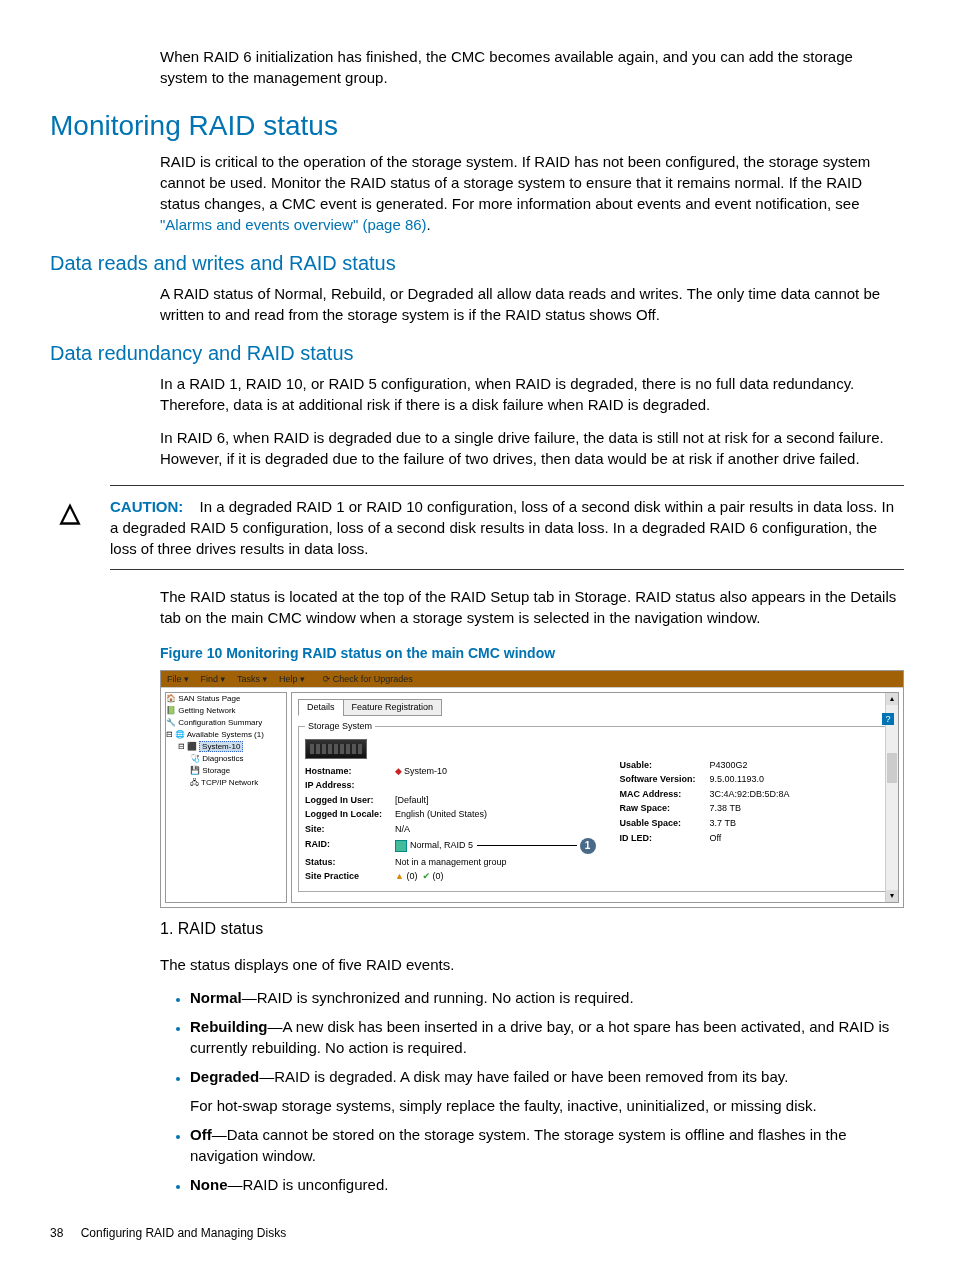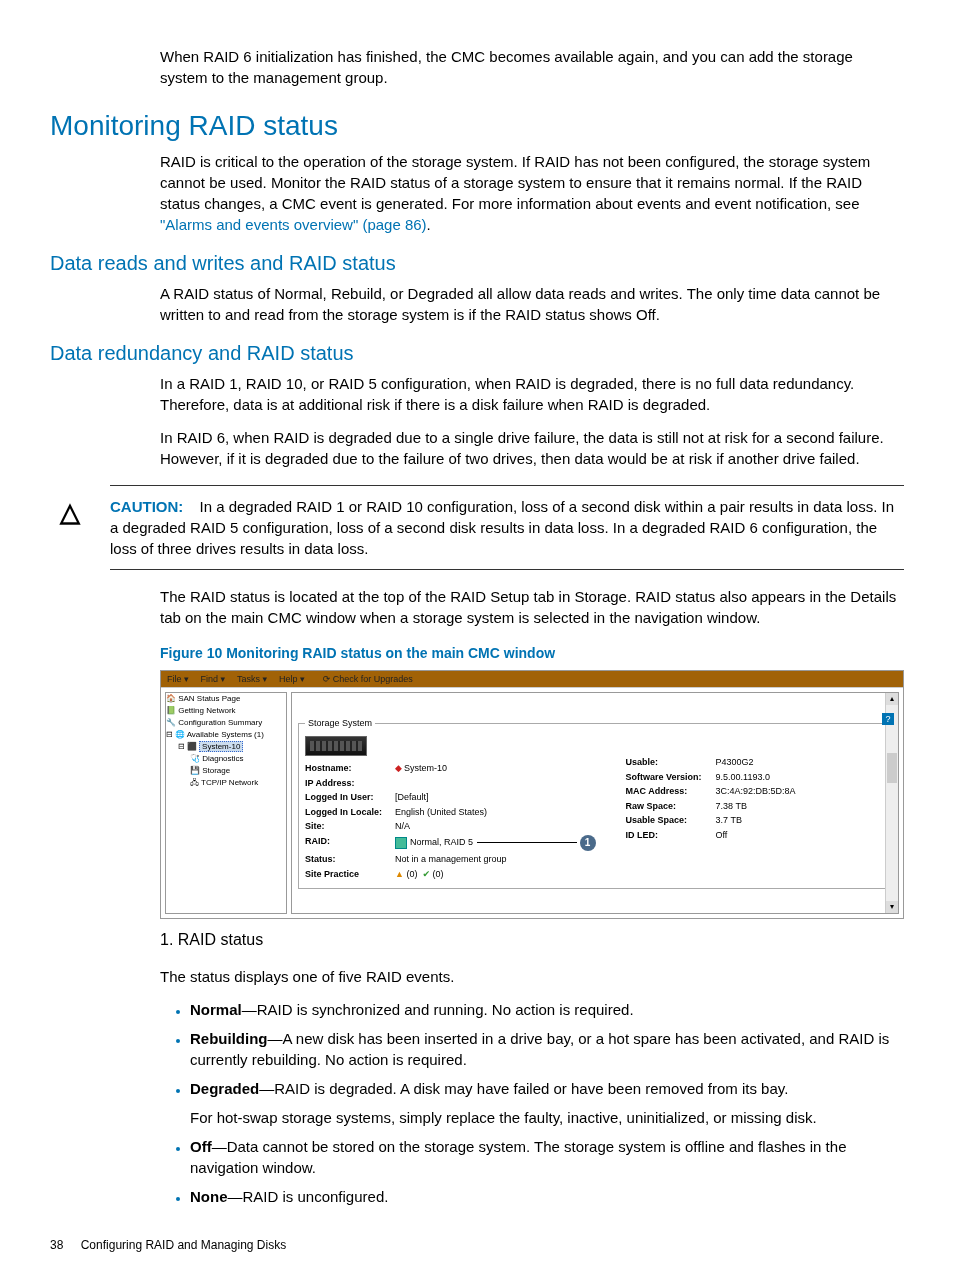--- a/index.html
+++ b/index.html
@@ -94,23 +94,23 @@
     right: 4px;
     top: 20px;
     background: #0073b3;
     color: #fff;
     width: 12px;
     height: 12px;
     font-size: 9px;
     text-align: center;
     line-height: 12px;
   }
-  fieldset.ss { border: 1px solid #aaa; margin: 18px 0; padding: 6px; font-size: 9px; }
+  fieldset.ss { border: 1px solid #aaa; margin: 4px 0; padding: 6px; font-size: 9px; }
   fieldset.ss legend { font-size: 9px; padding: 0 3px; }
-  .cols { display: flex; gap: 30px; }
+  .cols { display: flex; gap: 24px; }
   .col { }
   .row { display: flex; margin: 2px 0; }
   .lbl { width: 90px; font-weight: bold; }
   .val { }
   .device-img {
     width: 60px; height: 18px;
     background: linear-gradient(#333, #111);
     border: 1px solid #666;
     margin-bottom: 6px;
     position: relative;
@@ -209,20 +209,24 @@
         <div style="padding-left:24px">🩺 <span>Diagnostics</span></div>
         <div style="padding-left:24px">💾 <span>Storage</span></div>
         <div style="padding-left:24px">🖧 <span>TCP/IP Network</span></div>
       </div>
       <div class="details">
         <div class="scrollbar">
           <div class="arr up">▴</div>
           <div class="thumb"></div>
           <div class="arr dn">▾</div>
         </div>
+        <div class="tabs">
+          <div class="tab active">Details</div>
+          <div class="tab">Feature Registration</div>
+        </div>
         <div class="help-q">?</div>
         <fieldset class="ss">
           <legend>Storage System</legend>
           <div class="cols">
             <div class="col">
               <div class="device-img"></div>
               <div class="row">
                   <span class="lbl">Hostname:</span>
                   <span class="val"><span class="dot-green">◆</span><span>System-10</span></span>
                 </div>

